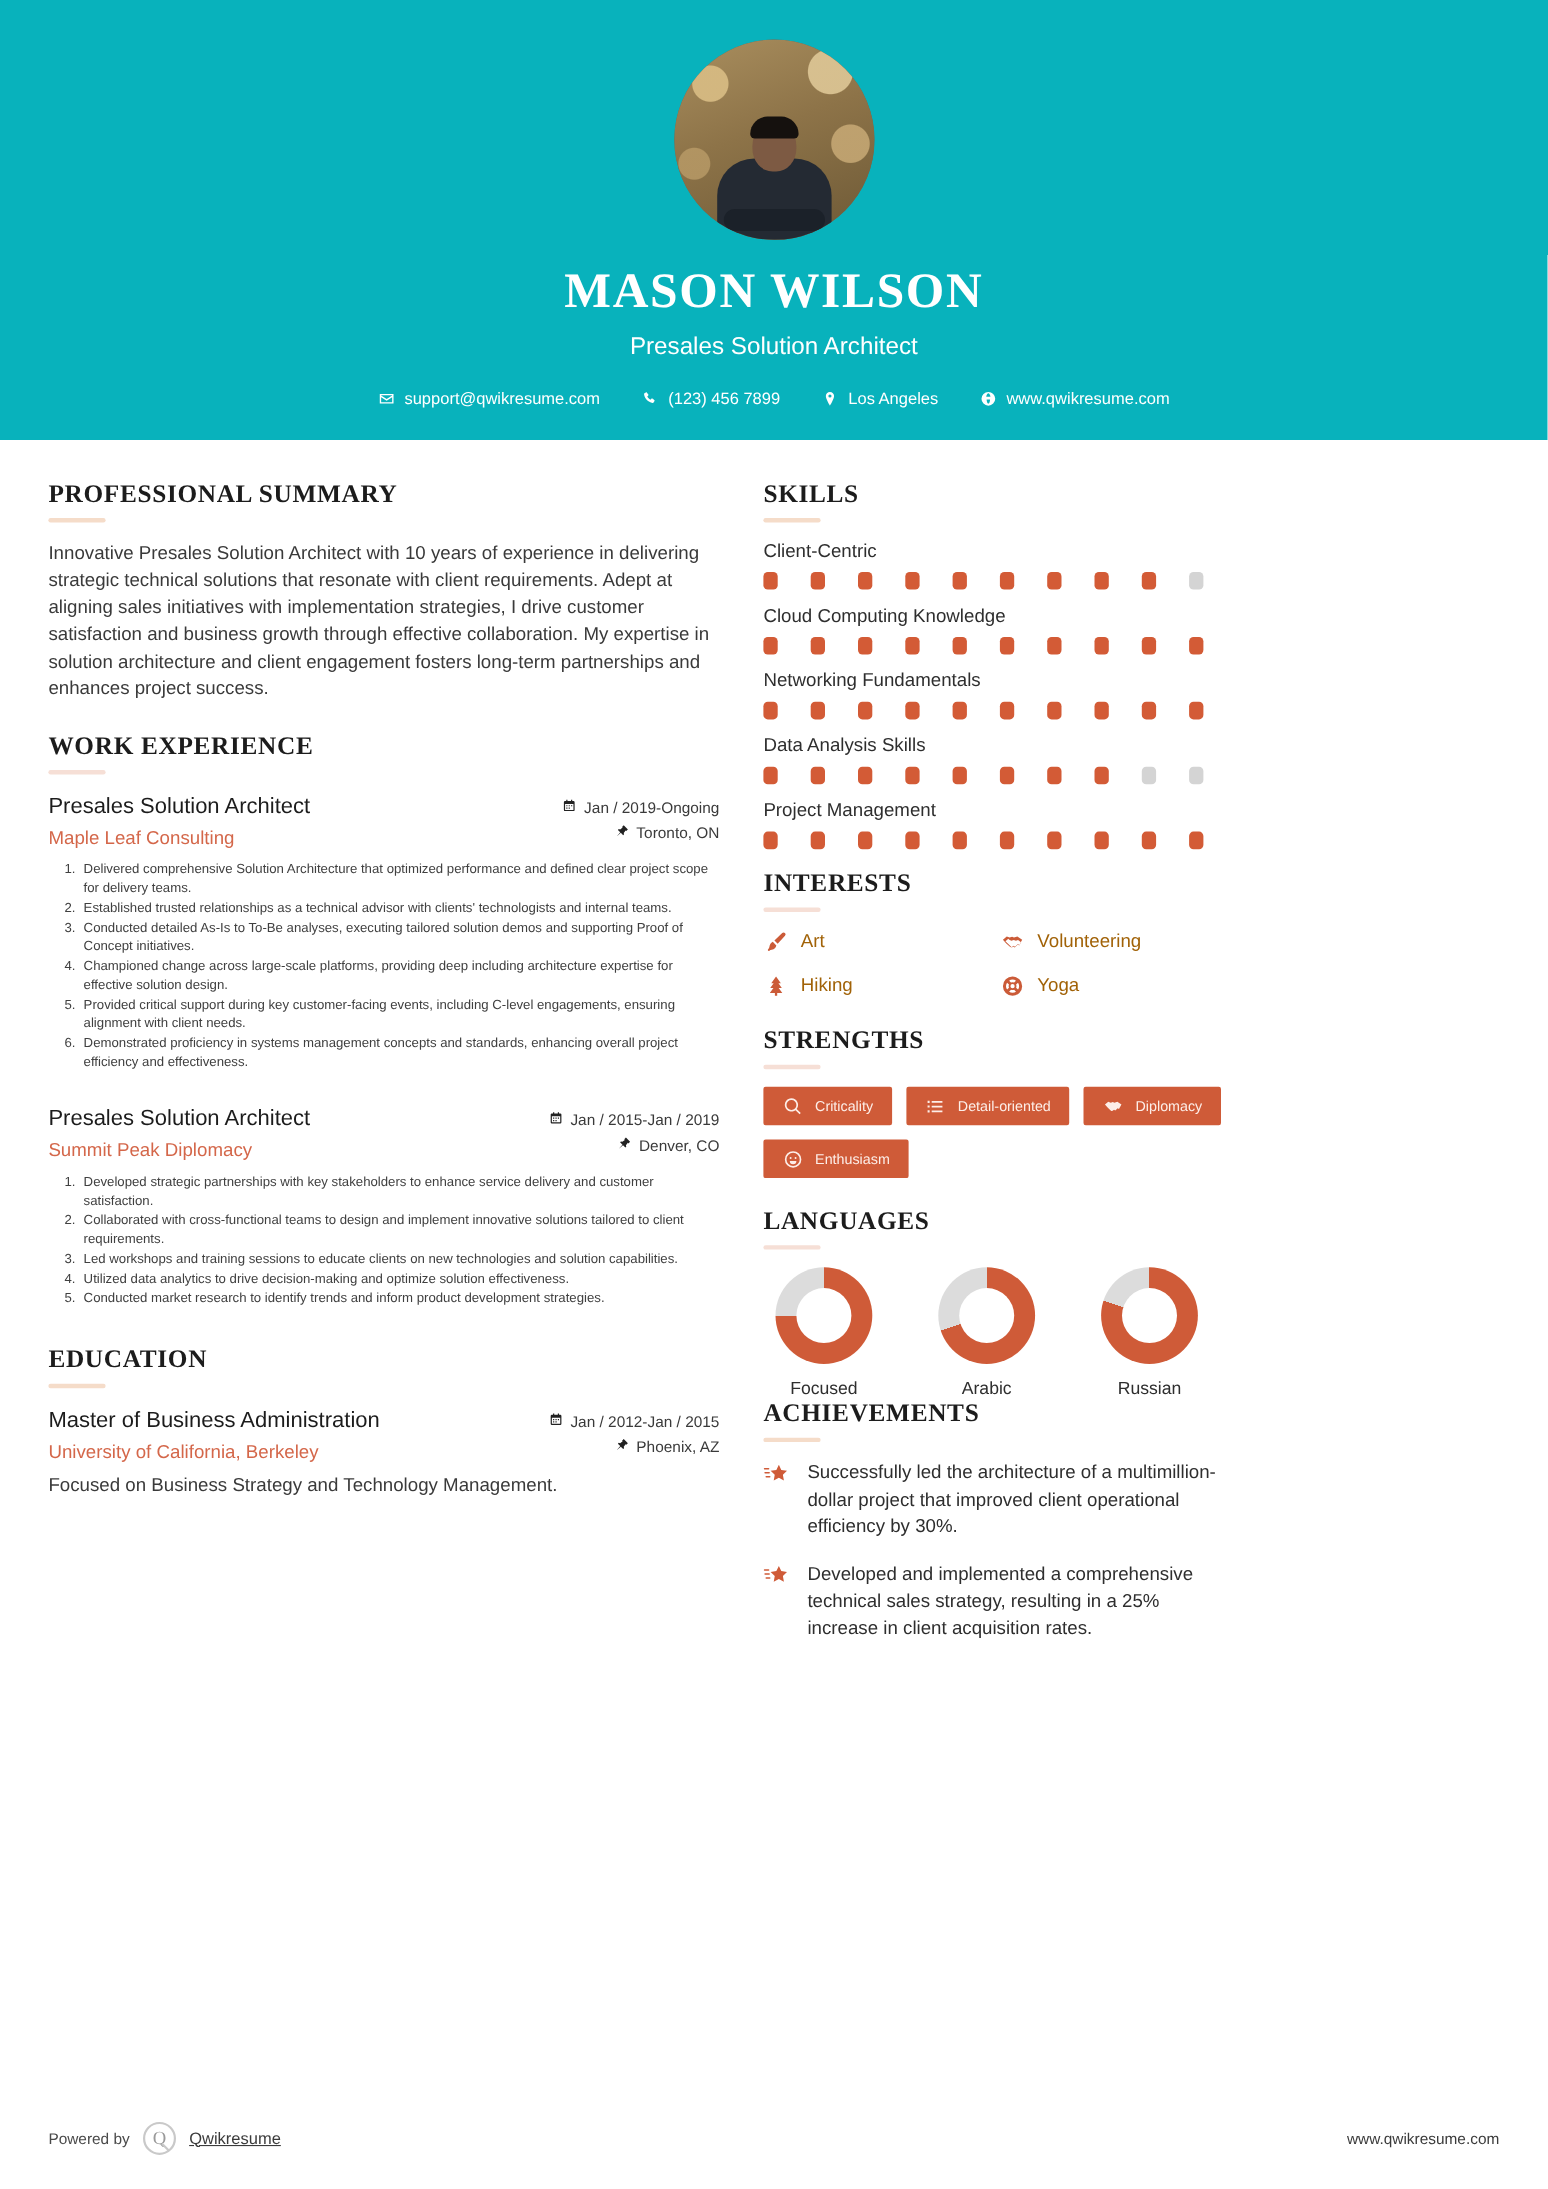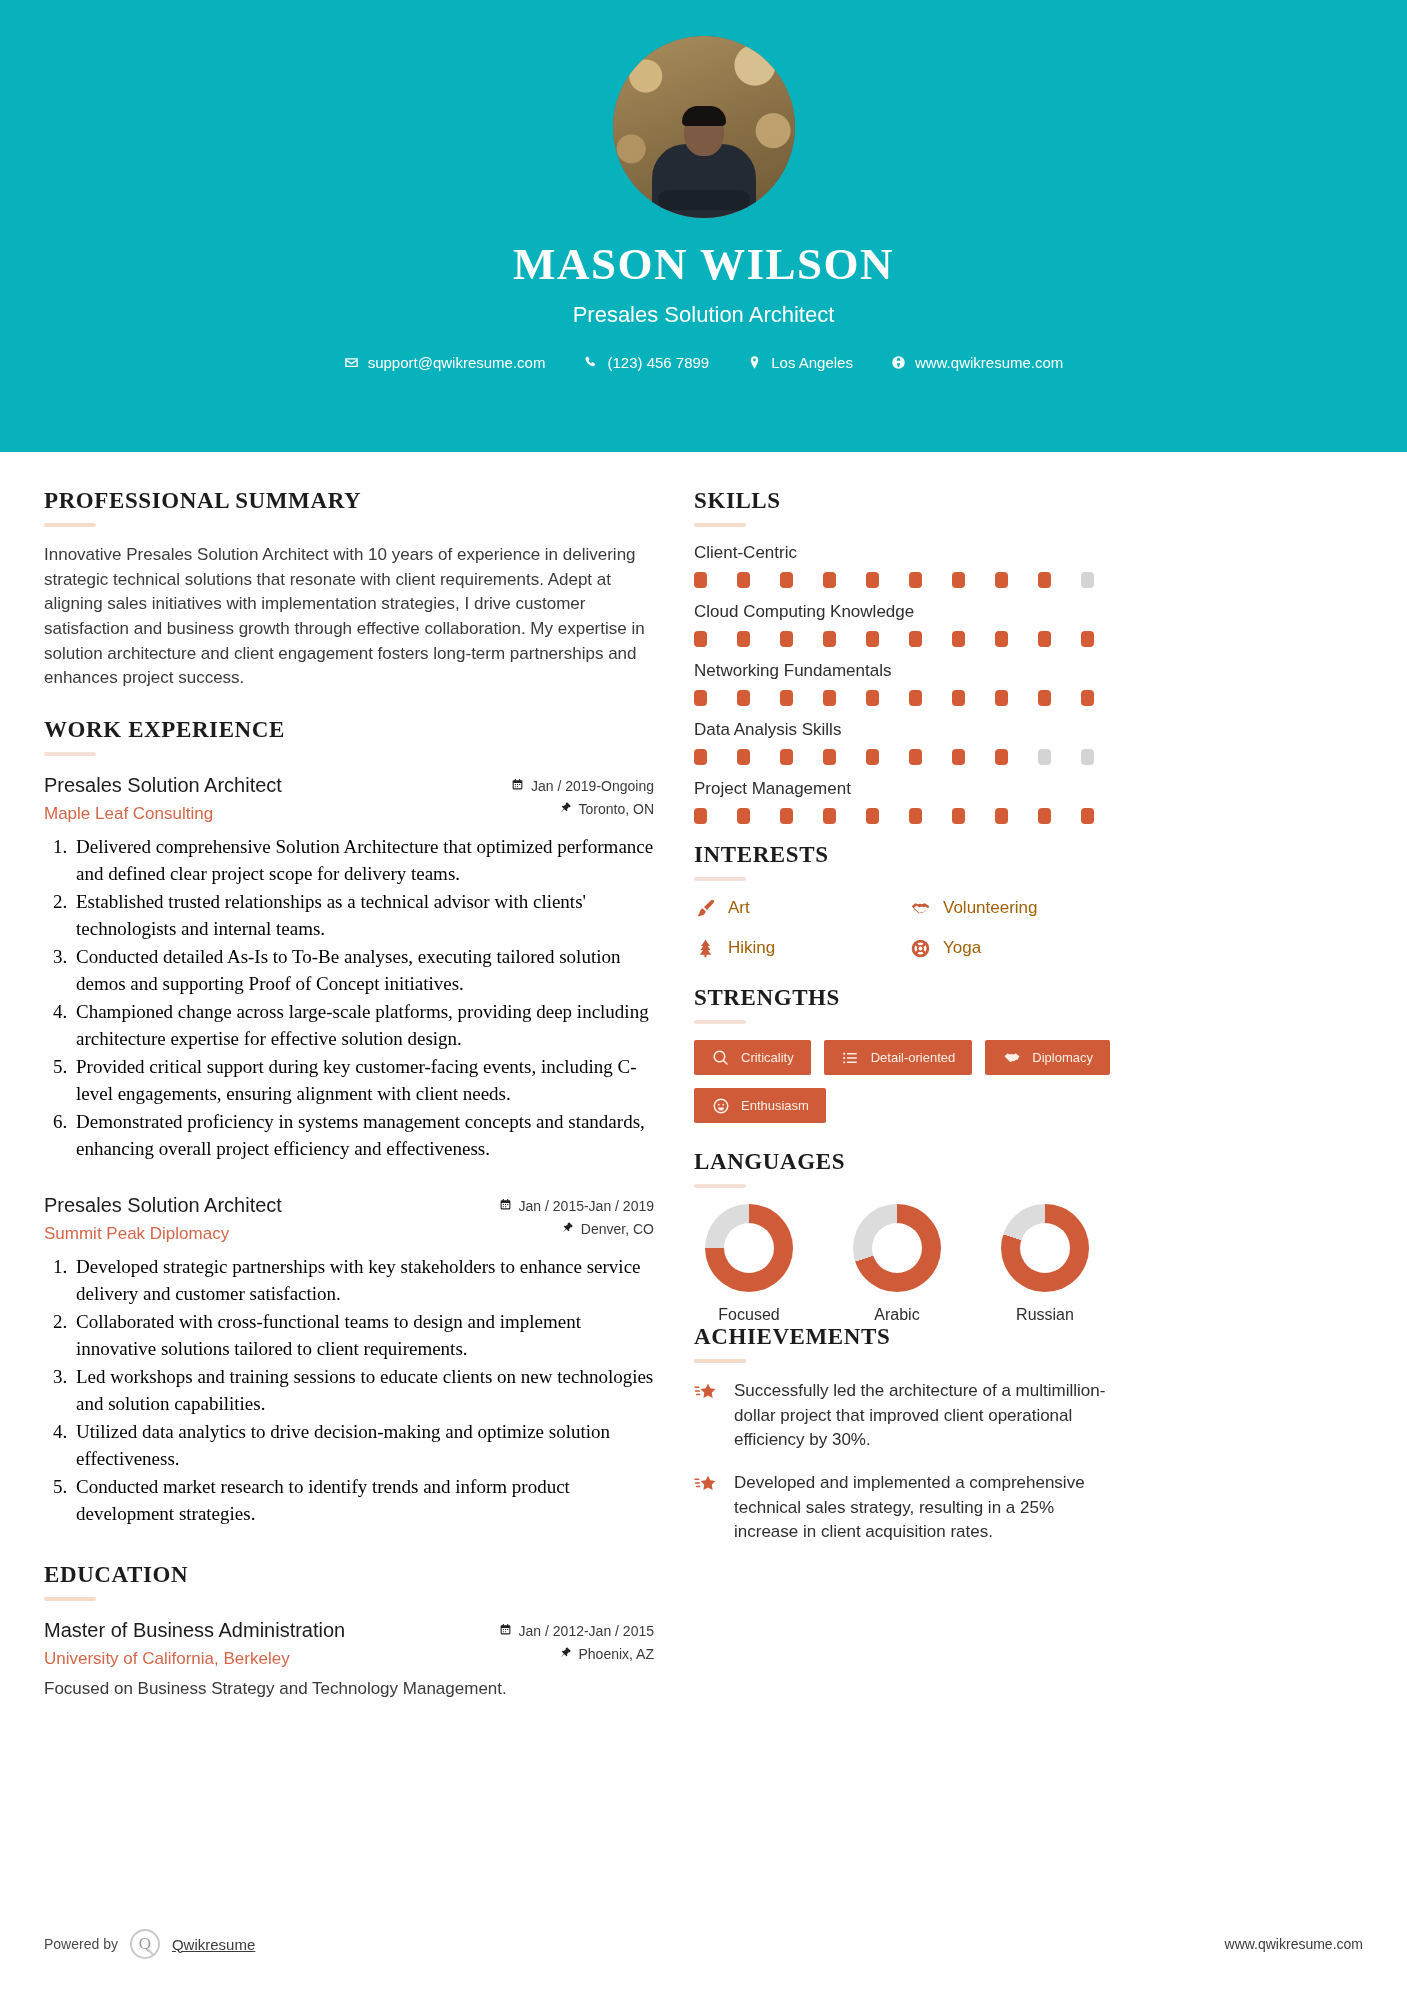--- a/index.html
+++ b/index.html
@@ -6,21 +6,21 @@
   html, body {
     width: 1407px;
     background: #ffffff;
     font-family: "Liberation Sans", sans-serif;
   }
   body { width: 1407px; height: 1990px; position: relative; overflow: hidden; }
 
   
   .header {
     background: #08b2bc;
-    height: 452px;
+    height: 400px;
     position: relative;
     display: flex;
     flex-direction: column;
     align-items: center;
     padding-top: 36px;
   }
   .avatar {
     width: 182px; height: 182px;
     border-radius: 50%;
     overflow: hidden;
@@ -145,24 +145,23 @@
     color: #3a3a3a;
     padding-top: 6px;
     min-width: 172px;
   }
   .entry-meta div { display: flex; align-items: center; justify-content: flex-end; gap: 7px; margin-bottom: 7px; white-space: nowrap; }
   .entry-meta svg { width: 13px; height: 13px; fill: #222; }
 
   ol.bullets {
     margin: 10px 0 0 0;
     padding-left: 28px;
-    font-size: 19px;
+    font-size: 12px;
     line-height: 1.42;
-    color: #000000;
-    font-family: Liberation Serif, serif;
+    color: #404040;
   }
   ol.bullets li { margin-bottom: 1px; padding-left: 4px; }
 
   .edu-desc { font-size: 17px; color: #3a3a3a; margin-top: 8px; line-height: 1.4; }
 
   
   .skill-block { margin-bottom: 7px; }
   .skill-name { font-size: 17px; color: #2e2e2e; margin-bottom: 9px; }
   .dots { display: flex; gap: 0; justify-content: space-between; width: 400px; margin-bottom: 14px; }
   .dot { width: 13px; height: 16px; border-radius: 4px; background: #d4d4d4; }

